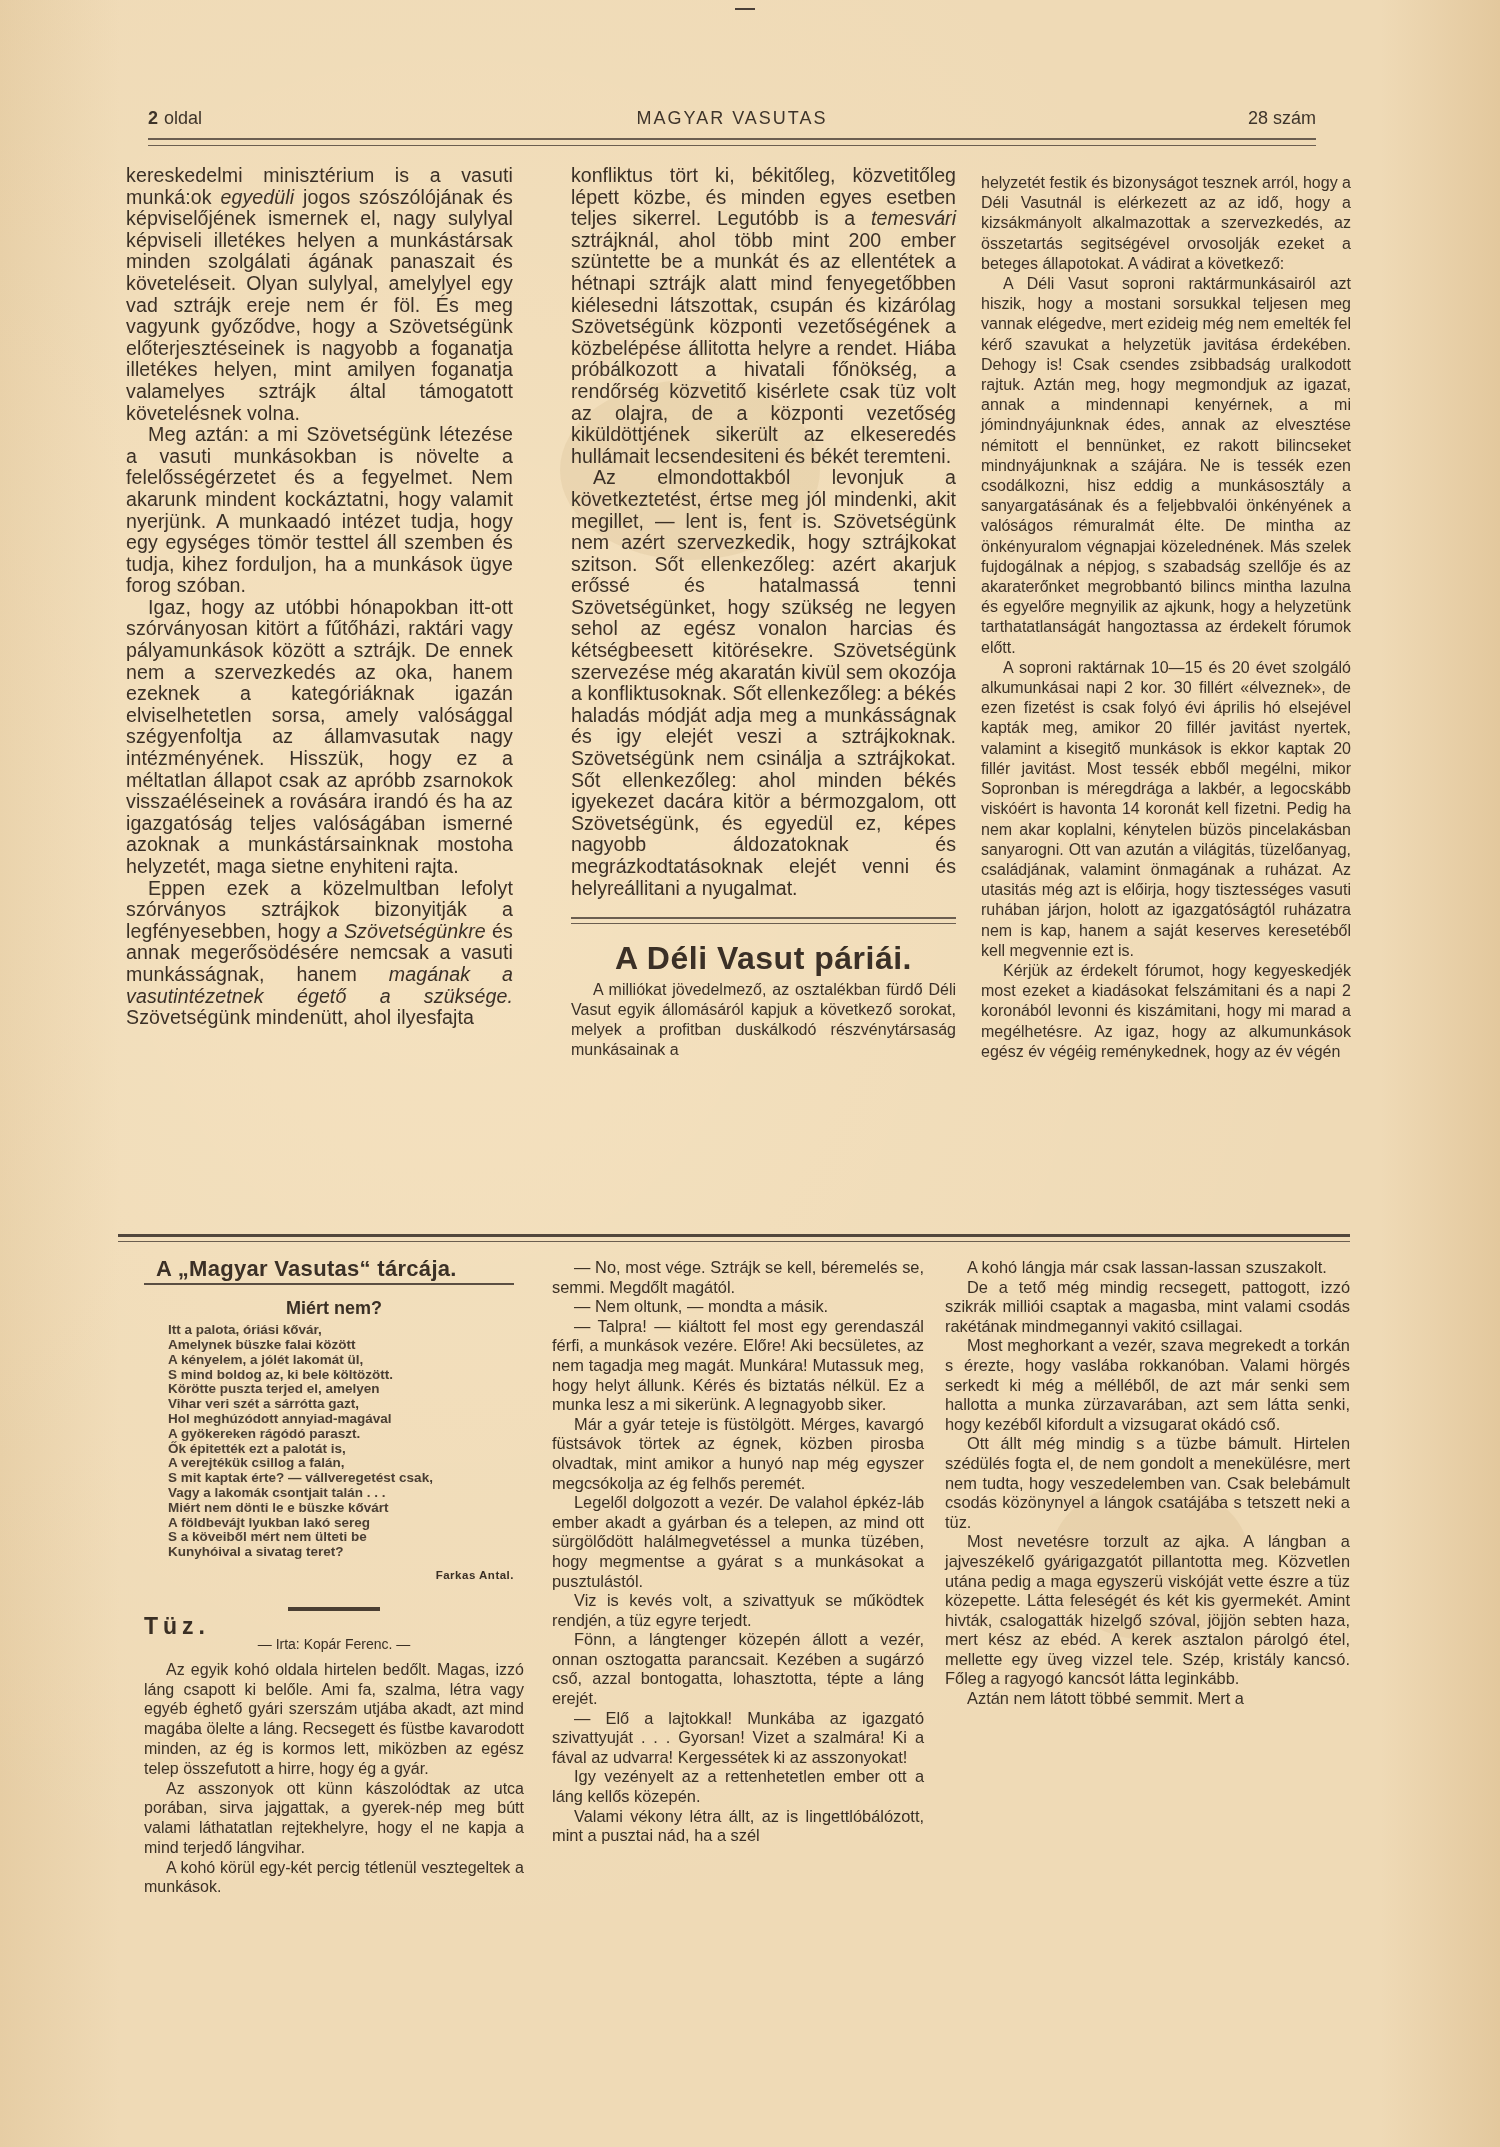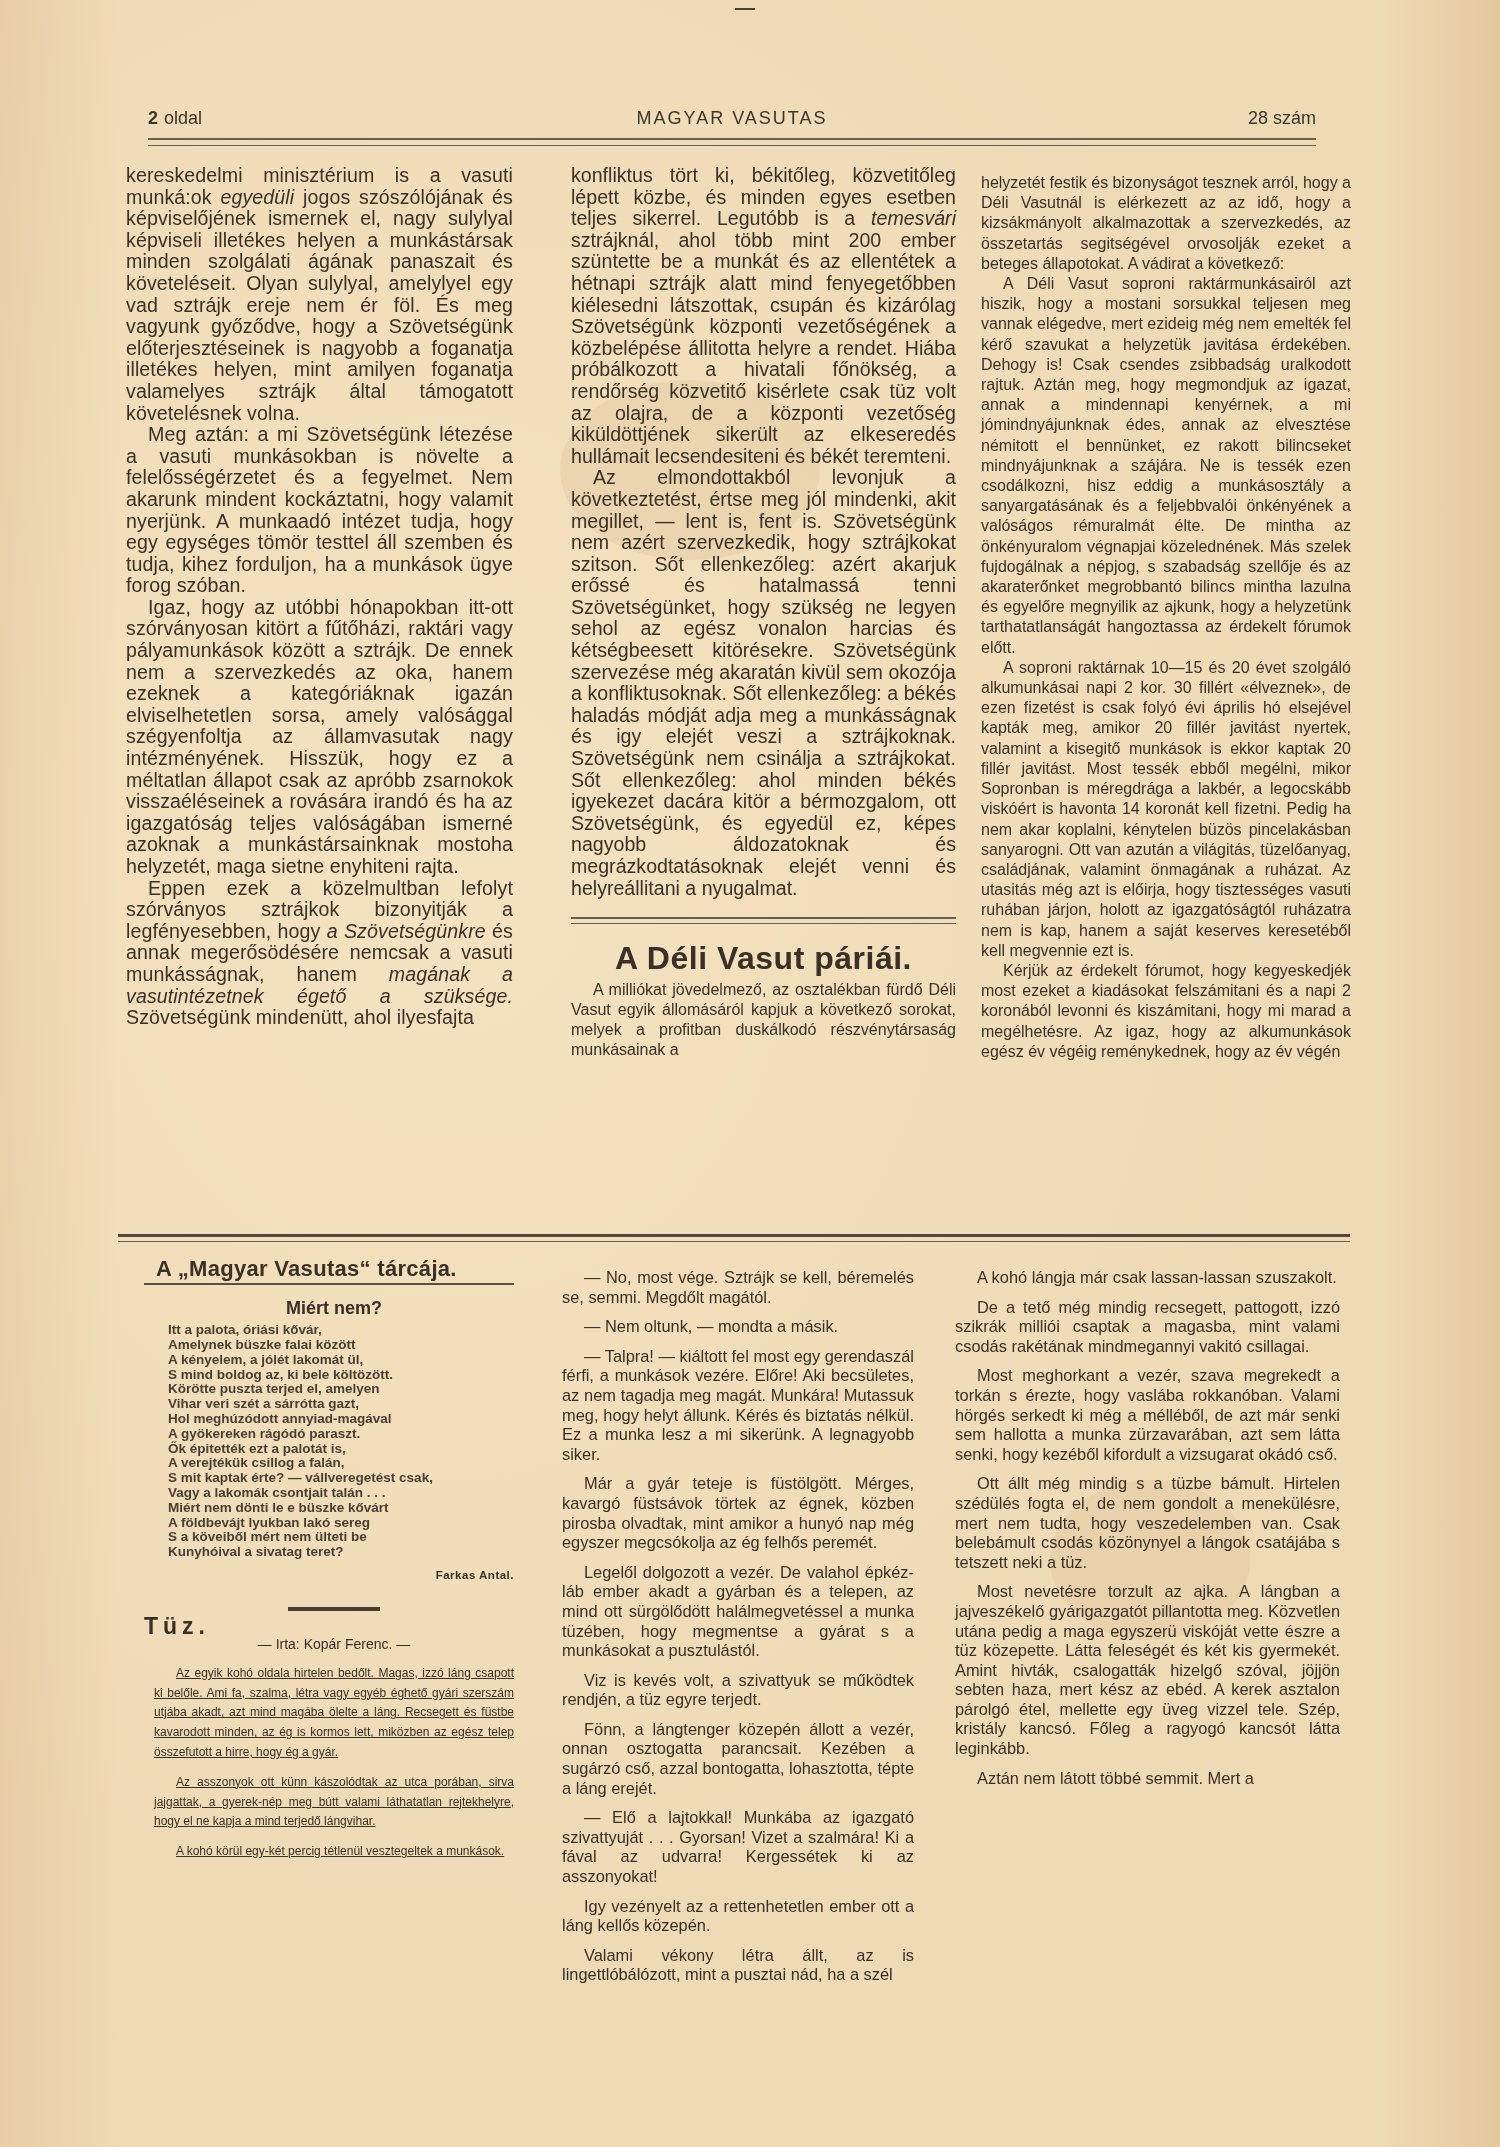--- a/index.html
+++ b/index.html
@@ -38,34 +38,34 @@
   .col2 { left:571px; top:165px; width:385px; font-size:19.6px; line-height:21.6px; }
   .col3 { left:981px; top:173px; width:370px; font-size:16px; line-height:20.2px; }
   .article-title {
     text-align:center; font-size:32px; color:#3b3026; margin:0;
     font-family:"Liberation Sans", sans-serif; letter-spacing:0.5px;
   }
   .deli-intro { font-size:16px; line-height:20px; }
   .b1 { position:absolute; left:144px; top:1260px; width:380px; font-size:16px; line-height:18.6px; text-align:justify; }
   .b2 { position:absolute; left:552px; top:1258px; width:372px; font-size:16.4px; line-height:19.6px; text-align:justify; }
   .b3 { position:absolute; left:945px; top:1258px; width:405px; font-size:16.4px; line-height:19.6px; text-align:justify; }
-  .b1 p, .b2 p, .b3 p { margin:10px; text-indent:22px; }
+  .b1 p, .b2 p, .b3 p { margin:0; text-indent:22px; }
   .b2 p.cont, .b3 p.cont { text-indent:0; }
   .tarca-title {
     font-size:22px; font-weight:bold; padding-left:12px; color:#3b3026; letter-spacing:0.3px;
   }
   .tarca-underline { height:2px; background:#5b4f43; margin-top:4px; width:370px; }
   .poem-title { text-align:center; font-weight:bold; font-size:18px; margin-top:14px; margin-bottom:6px; }
   .poem { margin-left:24px; font-size:13.5px; line-height:14.8px; font-weight:bold; color:#4a3e32; }
   .poem div { white-space:nowrap; }
   .poem-author { text-align:right; font-size:11.5px; font-weight:bold; margin-top:6px; margin-right:10px; letter-spacing:0.5px; }
   .short-rule { width:92px; height:4px; background:#4a3e32; margin:22px auto 6px auto; }
   .story-title { text-align:left; font-size:23px; font-weight:bold; letter-spacing:5px; }
   .story-byline { text-align:center; font-size:14px; margin-bottom:6px; }
-  .story { font-size:12px; line-height:19.8px;text-decoration:underline; }
+  .story { font-size:16px; line-height:19.8px; }
   .section-rule {
     position:absolute; left:118px; top:1234px; width:1232px; height:4px;
     border-top:3px solid #52473c; border-bottom:1px solid #6b5e50;
   }
   .deli-rule { margin:18px 0 24px 0; height:4px; border-top:2px solid #6b5e50; border-bottom:1px solid #6b5e50; }
   i { font-style:italic; }
   .tear { position:absolute; left:735px; top:0; width:20px; height:8px; border-bottom:2px solid #4a4038; }
   .stain { position:absolute; border-radius:50%; background:rgba(200,170,120,0.18); }
 </style>
 </head>

